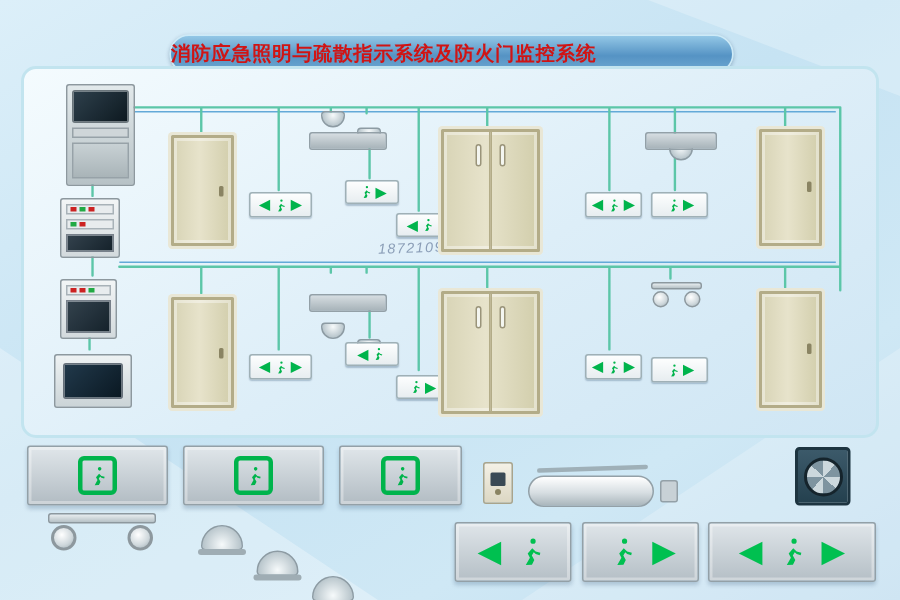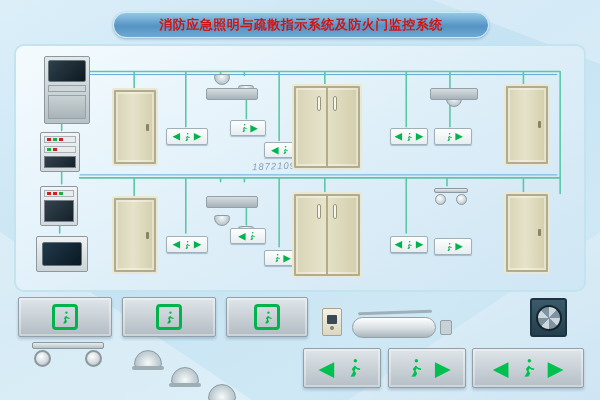--- a/index.html
+++ b/index.html
@@ -4,23 +4,23 @@
 <style>
   *{box-sizing:border-box;margin:0;padding:0}
   body{font-family:"Liberation Sans",sans-serif;background:#b9d6e6}
   .stage{position:relative;width:600px;height:400px;overflow:hidden;
     background:linear-gradient(150deg,#dceff9 0%,#c6e3f3 45%,#cfe8f5 75%,#c2def0 100%)}
   .bg{position:absolute;inset:0;pointer-events:none}
   .t1{background:rgba(255,255,255,.30);clip-path:polygon(0 100%,0 58%,42% 100%)}
   .t2{background:rgba(255,255,255,.22);clip-path:polygon(100% 100%,58% 100%,100% 58%)}
   .t3{background:rgba(255,255,255,.25);clip-path:polygon(100% 0,72% 0,100% 16%)}
 
-  .banner{position:absolute;left:113px;top:12px;width:376px;height:26px;border-radius:13px;
+  .banner{position:absolute;left:113px;top:23px;width:376px;height:26px;border-radius:13px;
     background:linear-gradient(180deg,#93c7e6 0%,#5593c4 55%,#6fa9d2 100%);
-    border:1px solid #cdeaf7;display:flex;align-items:center;justify-content:center;
+    border:1px solid #cdeaf7;display:flex;align-items:center;
     box-shadow:0 1px 3px rgba(0,40,80,.3)}
   .banner-text{color:#d01414;font-weight:bold;font-size:13px;letter-spacing:.5px;white-space:nowrap}
 
   .board{position:absolute;left:14px;top:44px;width:572px;height:248px;border:2px solid #c2e4ef;border-radius:10px;
     background:linear-gradient(150deg,#f4fbfe 0%,#ddeef8 55%,#cfe6f4 100%)}
   .wires{position:absolute;inset:0;width:100%;height:100%}
   .watermark{position:absolute;left:236px;top:114px;font-size:9.5px;font-style:italic;
     color:rgba(110,130,160,.75);transform:rotate(-2deg);letter-spacing:1px}
 
   .dev{position:absolute}

